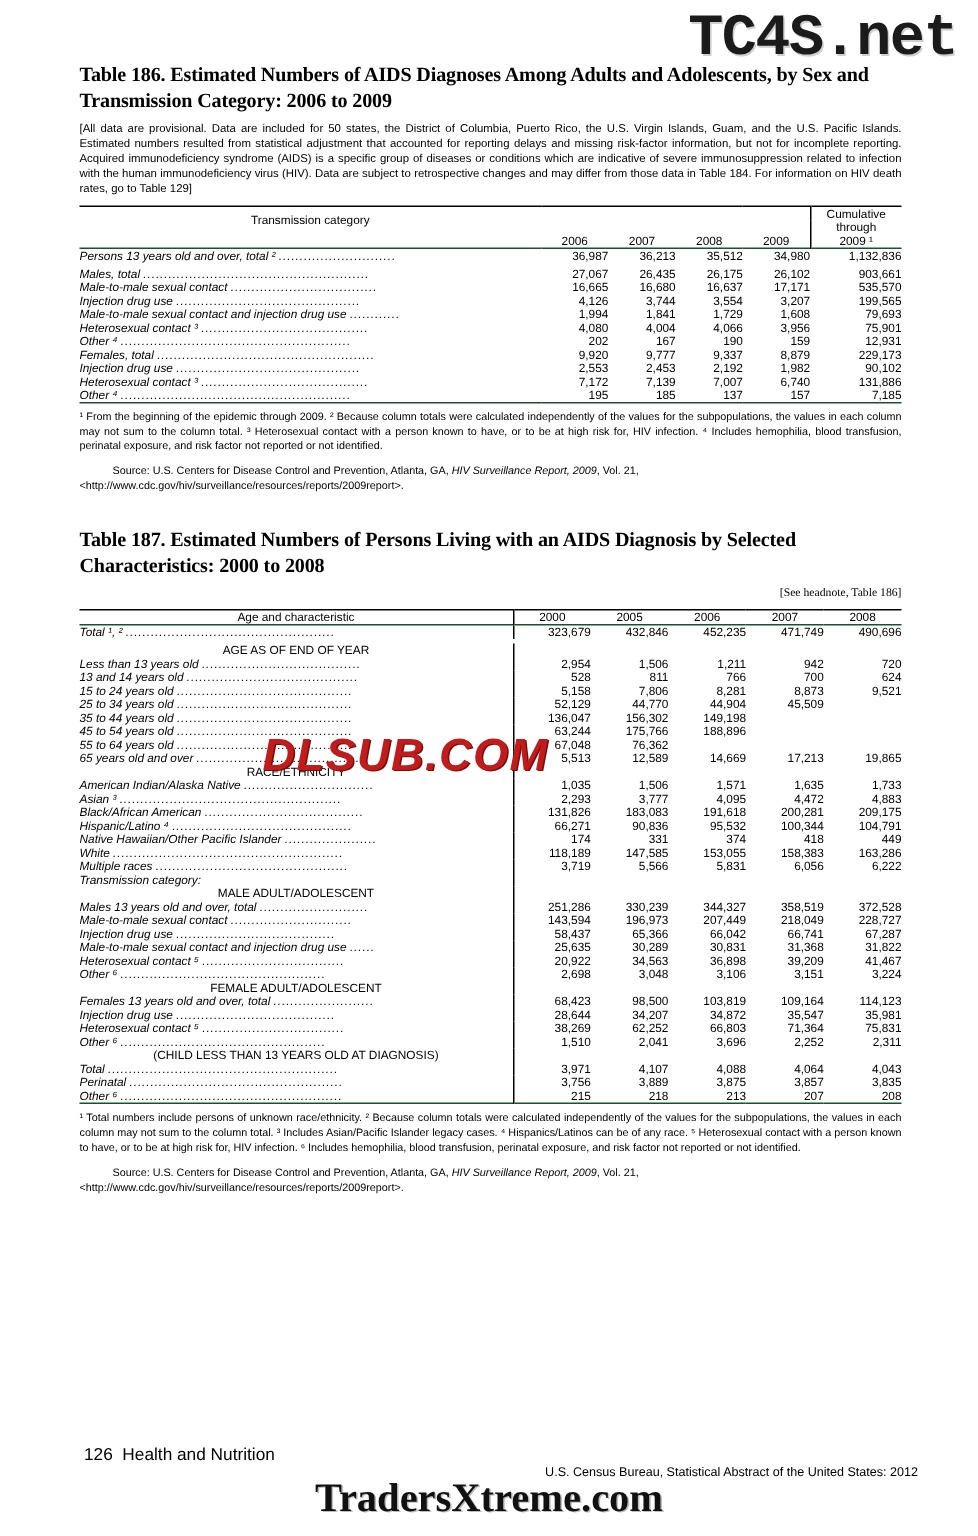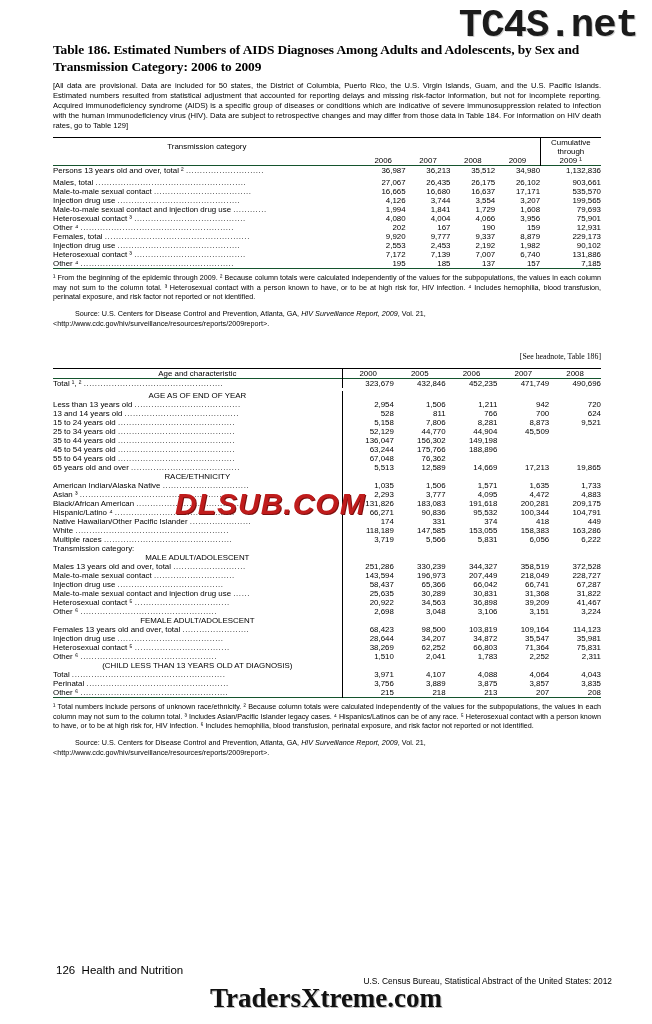--- a/index.html
+++ b/index.html
@@ -117,20 +117,21 @@
   }
   .num {
     text-align: right;
     padding-right: 7px;
     white-space: nowrap;
   }
   .lbl {
     text-align: left;
     white-space: nowrap;
     padding-left: 2px;
+    font-style: italic;
   }
   .bold { font-weight: bold; }
   .ind1 { padding-left: 8px; }
   .sectionhead {
     text-align: center;
     font-family: "Liberation Sans", sans-serif;
     font-size: 7.9px;
     padding-top: 1px;
   }
   .vline { border-left: 1px solid #000; }
@@ -305,20 +306,21 @@
             <td class="num">7,185</td>
           </tr>
         </tbody>
     </table>
 
     <p class="footnote">¹ From the beginning of the epidemic through 2009. ² Because column totals were calculated independently of the values for the subpopulations, the values in each column may not sum to the column total. ³ Heterosexual contact with a person known to have, or to be at high risk for, HIV infection. ⁴ Includes hemophilia, blood transfusion, perinatal exposure, and risk factor not reported or not identified.</p>
     <p class="source"><span>Source: U.S. Centers for Disease Control and Prevention, Atlanta, GA, </span><span class="ital">HIV Surveillance Report, 2009</span><span>, Vol. 21, &lt;http://www.cdc.gov/hiv/surveillance/resources/reports/2009report&gt;.</span></p>
 
     <div class="gap"></div>
 
+    <h2 class="tbl-title">Table 187. Estimated Numbers of Persons Living with an AIDS Diagnosis by Selected Characteristics: 2000 to 2008</h2>
     <p class="headnote2">[See headnote, Table 186]</p>
 
     <table class="data">
       <colgroup>
         <col style="width:290px">
         <col style="width:52px">
         <col style="width:52px">
         <col style="width:52px">
         <col style="width:52px">
         <col style="width:52px">
@@ -574,21 +576,21 @@
             <td class="num vline">38,269</td>
             <td class="num">62,252</td>
             <td class="num">66,803</td>
             <td class="num">71,364</td>
             <td class="num">75,831</td>
           </tr>
           <tr>
             <td class="lbl ind1"><span>Other ⁶ </span><span style="letter-spacing: 0.6px;">.................................................</span></td>
             <td class="num vline">1,510</td>
             <td class="num">2,041</td>
-            <td class="num">1,783</td>
+            <td class="num">3,696</td>
             <td class="num">2,252</td>
             <td class="num">2,311</td>
           </tr>
           <tr>
             <td class="sectionhead">(CHILD LESS THAN 13 YEARS OLD AT DIAGNOSIS)</td>
             <td class="vline"></td>
             <td></td>
             <td></td>
             <td></td>
             <td></td>

